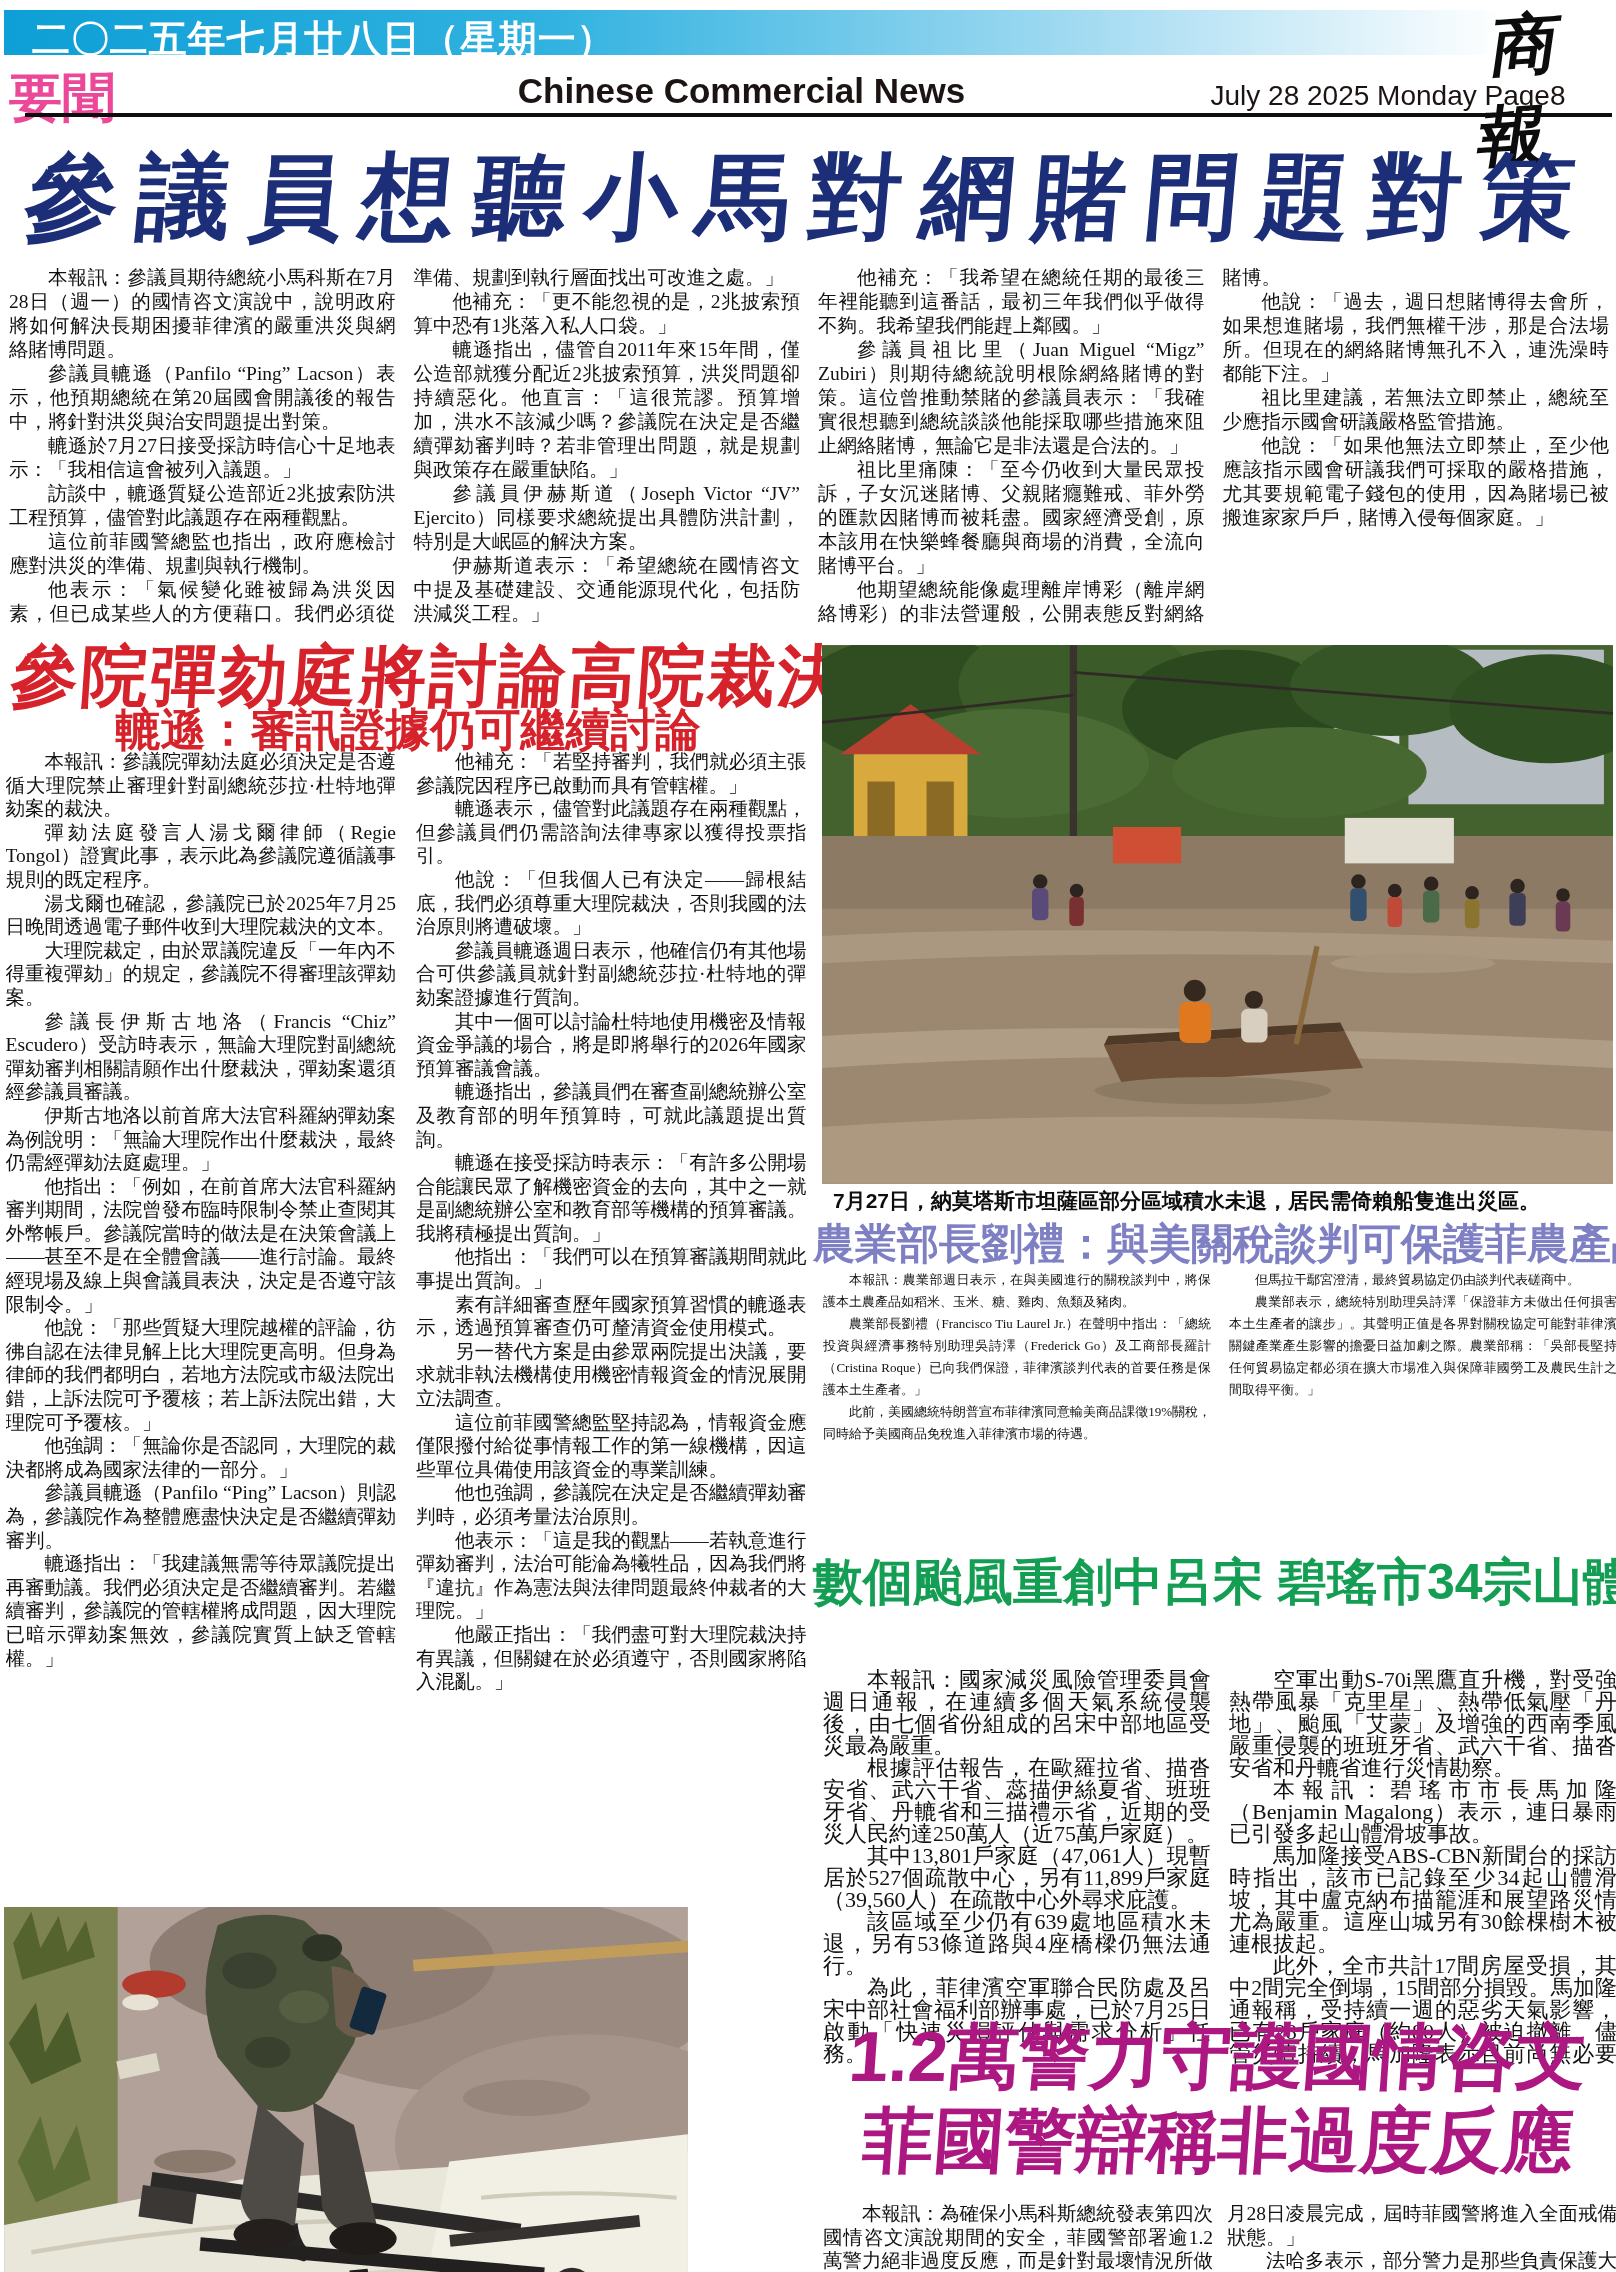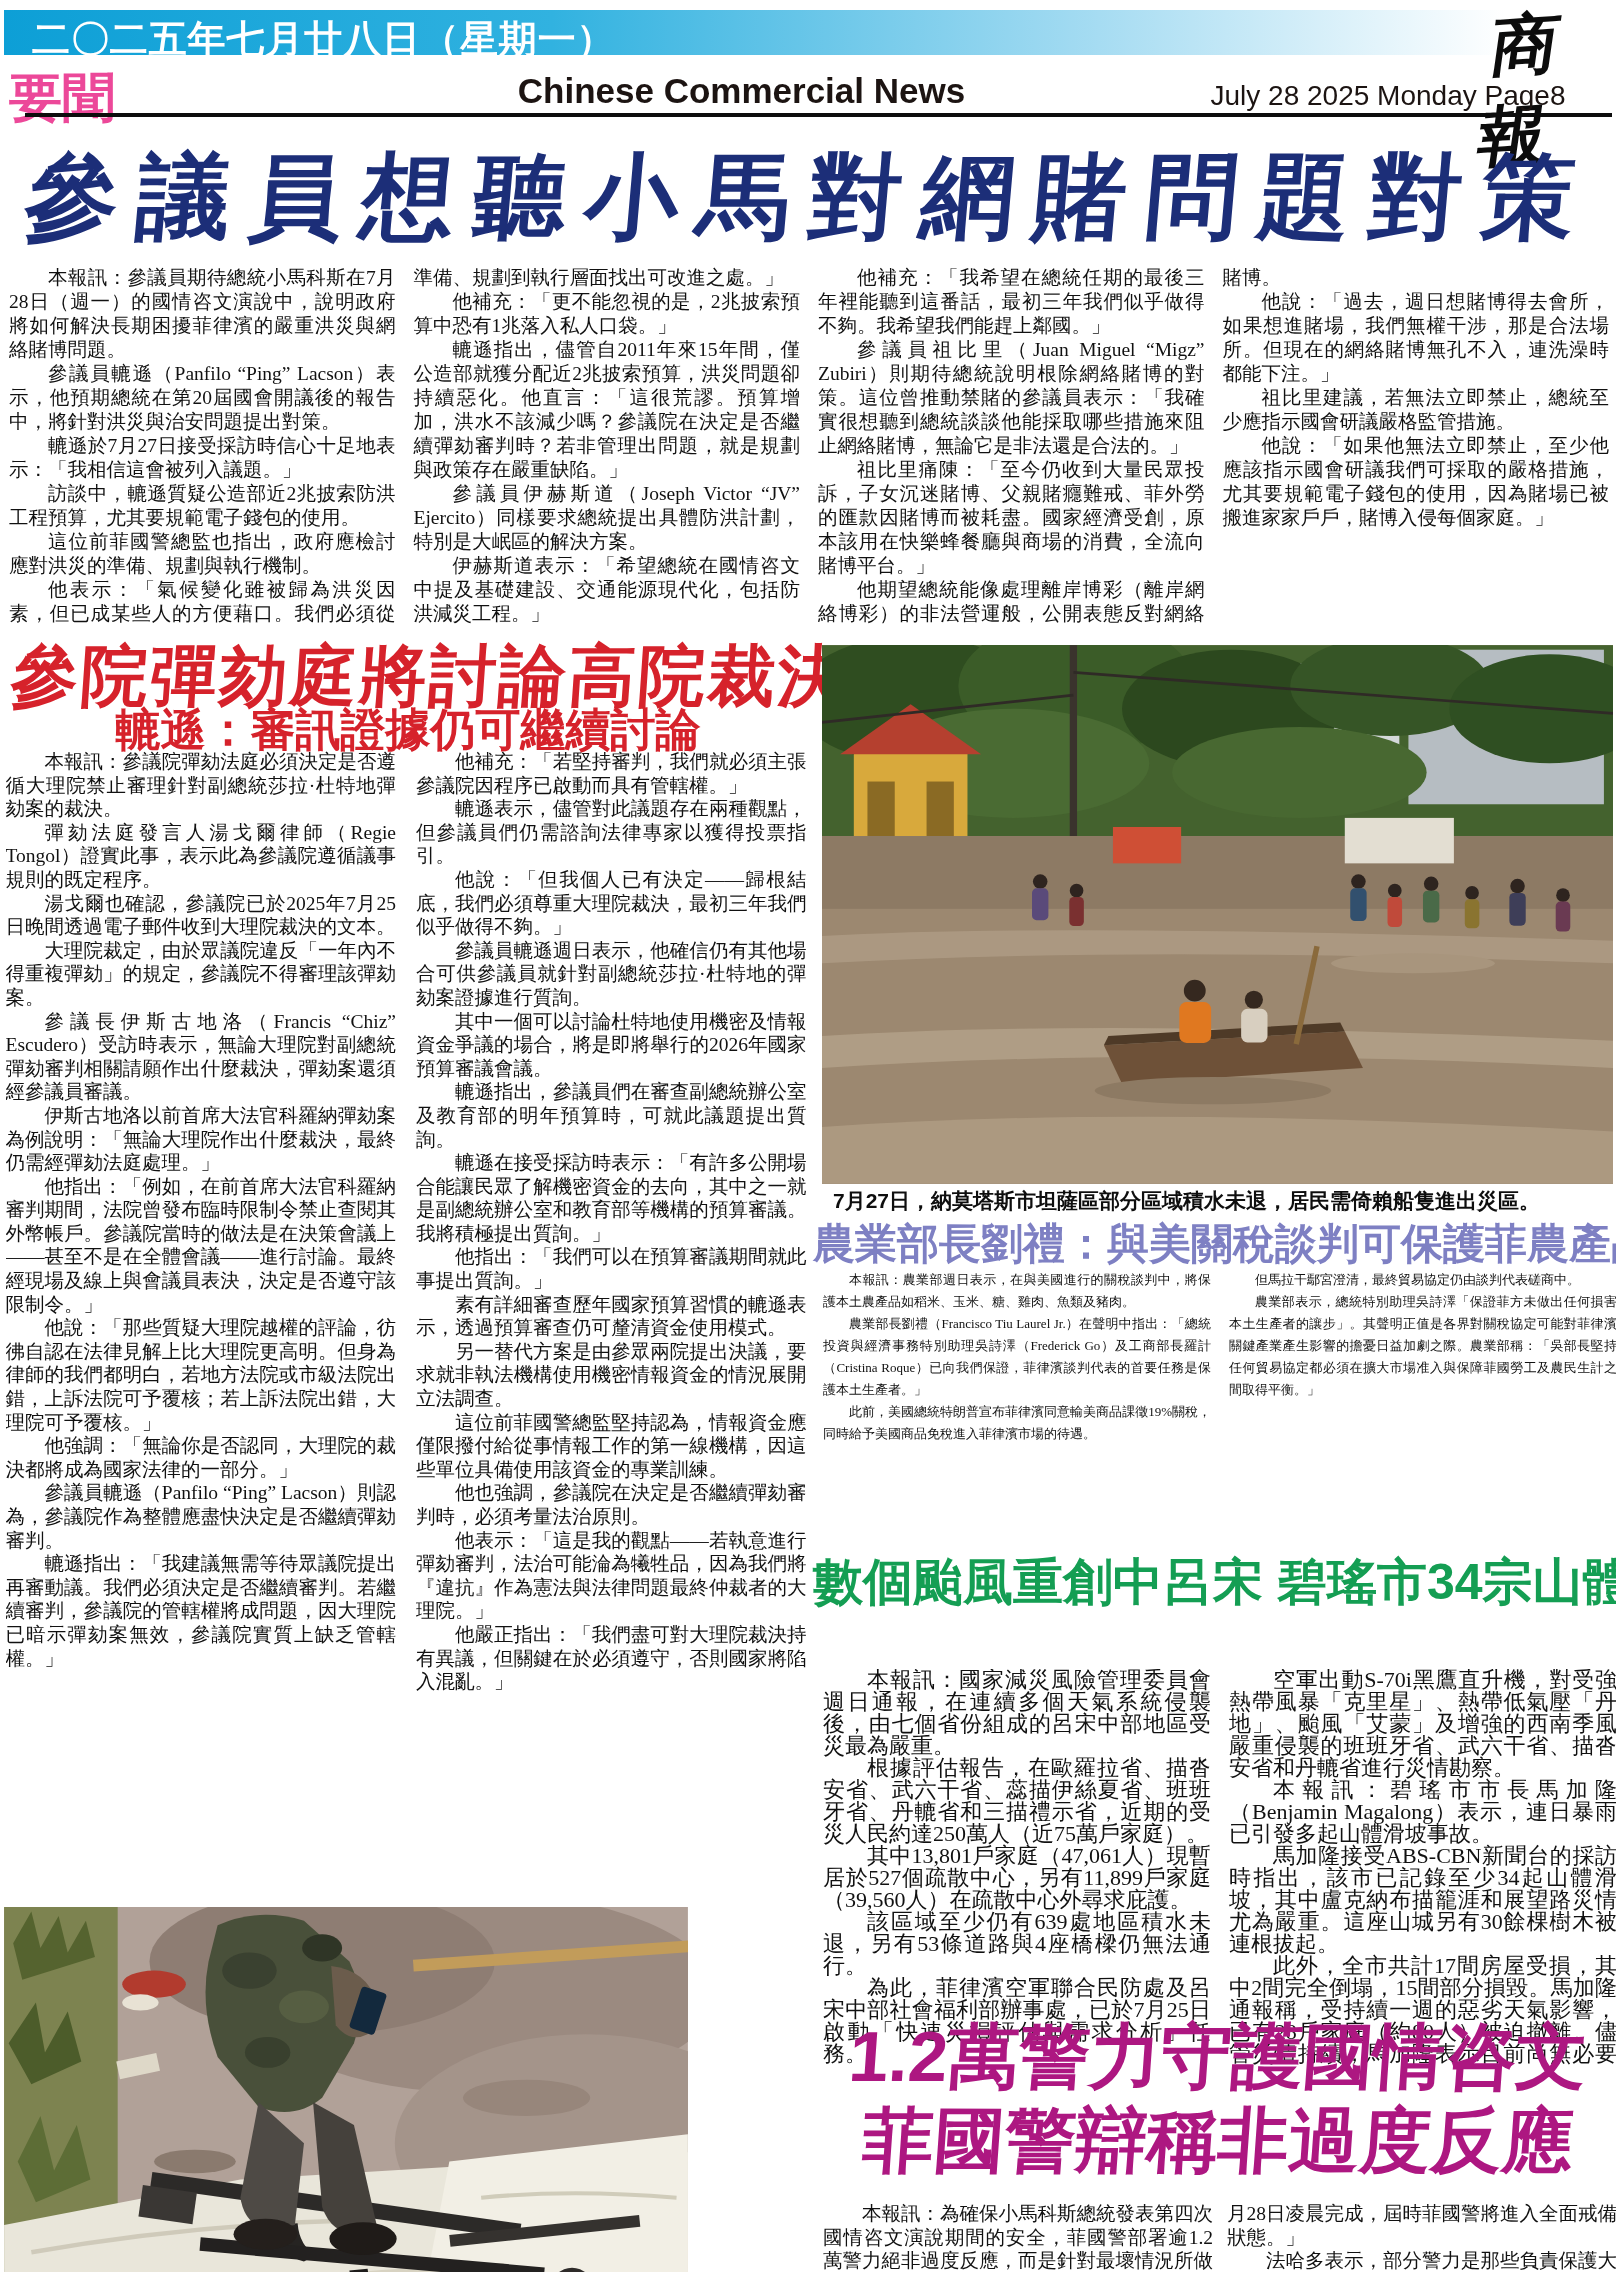--- a/index.html
+++ b/index.html
@@ -44,21 +44,21 @@
 <div class="abs section-label">要聞</div>
 <div class="abs paper-en">Chinese  Commercial  News</div>
 <div class="abs date-en">July 28 2025 Monday Page8</div>
 <div class="abs head-rule"></div>
 
 <div class="abs lead-headline">參議員想聽小馬對網賭問題對策</div>
 <div class="abs lead-body story">
     <p>本報訊：參議員期待總統小馬科斯在7月28日（週一）的國情咨文演說中，說明政府將如何解決長期困擾菲律濱的嚴重洪災與網絡賭博問題。</p>
     <p>參議員轆遜（Panfilo “Ping” Lacson）表示，他預期總統在第20屆國會開議後的報告中，將針對洪災與治安問題提出對策。</p>
     <p>轆遜於7月27日接受採訪時信心十足地表示：「我相信這會被列入議題。」</p>
-    <p>訪談中，轆遜質疑公造部近2兆披索防洪工程預算，尤其要規範電子錢包的使用。</p>
+    <p>訪談中，轆遜質疑公造部近2兆披索防洪工程預算，儘管對此議題存在兩種觀點。</p>
     <p>這位前菲國警總監也指出，政府應檢討應對洪災的準備、規劃與執行機制。</p>
     <p>他表示：「氣候變化雖被歸為洪災因素，但已成某些人的方便藉口。我們必須從準備、規劃到執行層面找出可改進之處。」</p>
     <p>他補充：「更不能忽視的是，2兆披索預算中恐有1兆落入私人口袋。」</p>
     <p>轆遜指出，儘管自2011年來15年間，僅公造部就獲分配近2兆披索預算，洪災問題卻持續惡化。他直言：「這很荒謬。預算增加，洪水不該減少嗎？參議院在決定是否繼續彈劾審判時？若非管理出問題，就是規劃與政策存在嚴重缺陷。」</p>
     <p>參議員伊赫斯道（Joseph Victor “JV” Ejercito）同樣要求總統提出具體防洪計劃，特別是大岷區的解決方案。</p>
     <p>伊赫斯道表示：「希望總統在國情咨文中提及基礎建設、交通能源現代化，包括防洪減災工程。」</p>
     <p>他補充：「我希望在總統任期的最後三年裡能聽到這番話，最初三年我們似乎做得不夠。我希望我們能趕上鄰國。」</p>
     <p>參議員祖比里（Juan Miguel “Migz” Zubiri）則期待總統說明根除網絡賭博的對策。這位曾推動禁賭的參議員表示：「我確實很想聽到總統談談他能採取哪些措施來阻止網絡賭博，無論它是非法還是合法的。」</p>
     <p>祖比里痛陳：「至今仍收到大量民眾投訴，子女沉迷賭博、父親賭癮難戒、菲外勞的匯款因賭博而被耗盡。國家經濟受創，原本該用在快樂蜂餐廳與商場的消費，全流向賭博平台。」</p>
     <p>他期望總統能像處理離岸博彩（離岸網絡博彩）的非法營運般，公開表態反對網絡賭博。</p>
@@ -76,21 +76,21 @@
     <p>大理院裁定，由於眾議院違反「一年內不得重複彈劾」的規定，參議院不得審理該彈劾案。</p>
     <p>參議長伊斯古地洛（Francis “Chiz” Escudero）受訪時表示，無論大理院對副總統彈劾審判相關請願作出什麼裁決，彈劾案還須經參議員審議。</p>
     <p>伊斯古地洛以前首席大法官科羅納彈劾案為例說明：「無論大理院作出什麼裁決，最終仍需經彈劾法庭處理。」</p>
     <p>他指出：「例如，在前首席大法官科羅納審判期間，法院曾發布臨時限制令禁止查閱其外幣帳戶。參議院當時的做法是在決策會議上——甚至不是在全體會議——進行討論。最終經現場及線上與會議員表決，決定是否遵守該限制令。」</p>
     <p>他說：「那些質疑大理院越權的評論，彷彿自認在法律見解上比大理院更高明。但身為律師的我們都明白，若地方法院或市級法院出錯，上訴法院可予覆核；若上訴法院出錯，大理院可予覆核。」</p>
     <p>他強調：「無論你是否認同，大理院的裁決都將成為國家法律的一部分。」</p>
     <p>參議員轆遜（Panfilo “Ping” Lacson）則認為，參議院作為整體應盡快決定是否繼續彈劾審判。</p>
     <p>轆遜指出：「我建議無需等待眾議院提出再審動議。我們必須決定是否繼續審判。若繼續審判，參議院的管轄權將成問題，因大理院已暗示彈劾案無效，參議院實質上缺乏管轄權。」</p>
     <p>他補充：「若堅持審判，我們就必須主張參議院因程序已啟動而具有管轄權。」</p>
     <p>轆遜表示，儘管對此議題存在兩種觀點，但參議員們仍需諮詢法律專家以獲得投票指引。</p>
-    <p>他說：「但我個人已有決定——歸根結底，我們必須尊重大理院裁決，最初三年我們似乎做得不夠。」</p>
+    <p>他說：「但我個人已有決定——歸根結底，我們必須尊重大理院裁決，否則我國的法治原則將遭破壞。」</p>
     <p>參議員轆遜週日表示，他確信仍有其他場合可供參議員就針對副總統莎拉·杜特地的彈劾案證據進行質詢。</p>
     <p>其中一個可以討論杜特地使用機密及情報資金爭議的場合，將是即將舉行的2026年國家預算審議會議。</p>
     <p>轆遜指出，參議員們在審查副總統辦公室及教育部的明年預算時，可就此議題提出質詢。</p>
     <p>轆遜在接受採訪時表示：「有許多公開場合能讓民眾了解機密資金的去向，其中之一就是副總統辦公室和教育部等機構的預算審議。我將積極提出質詢。」</p>
     <p>他指出：「我們可以在預算審議期間就此事提出質詢。」</p>
     <p>素有詳細審查歷年國家預算習慣的轆遜表示，透過預算審查仍可釐清資金使用模式。</p>
     <p>另一替代方案是由參眾兩院提出決議，要求就非執法機構使用機密情報資金的情況展開立法調查。</p>
     <p>這位前菲國警總監堅持認為，情報資金應僅限撥付給從事情報工作的第一線機構，因這些單位具備使用該資金的專業訓練。</p>
     <p>他也強調，參議院在決定是否繼續彈劾審判時，必須考量法治原則。</p>
     <p>他表示：「這是我的觀點——若執意進行彈劾審判，法治可能淪為犧牲品，因為我們將『違抗』作為憲法與法律問題最終仲裁者的大理院。」</p>

